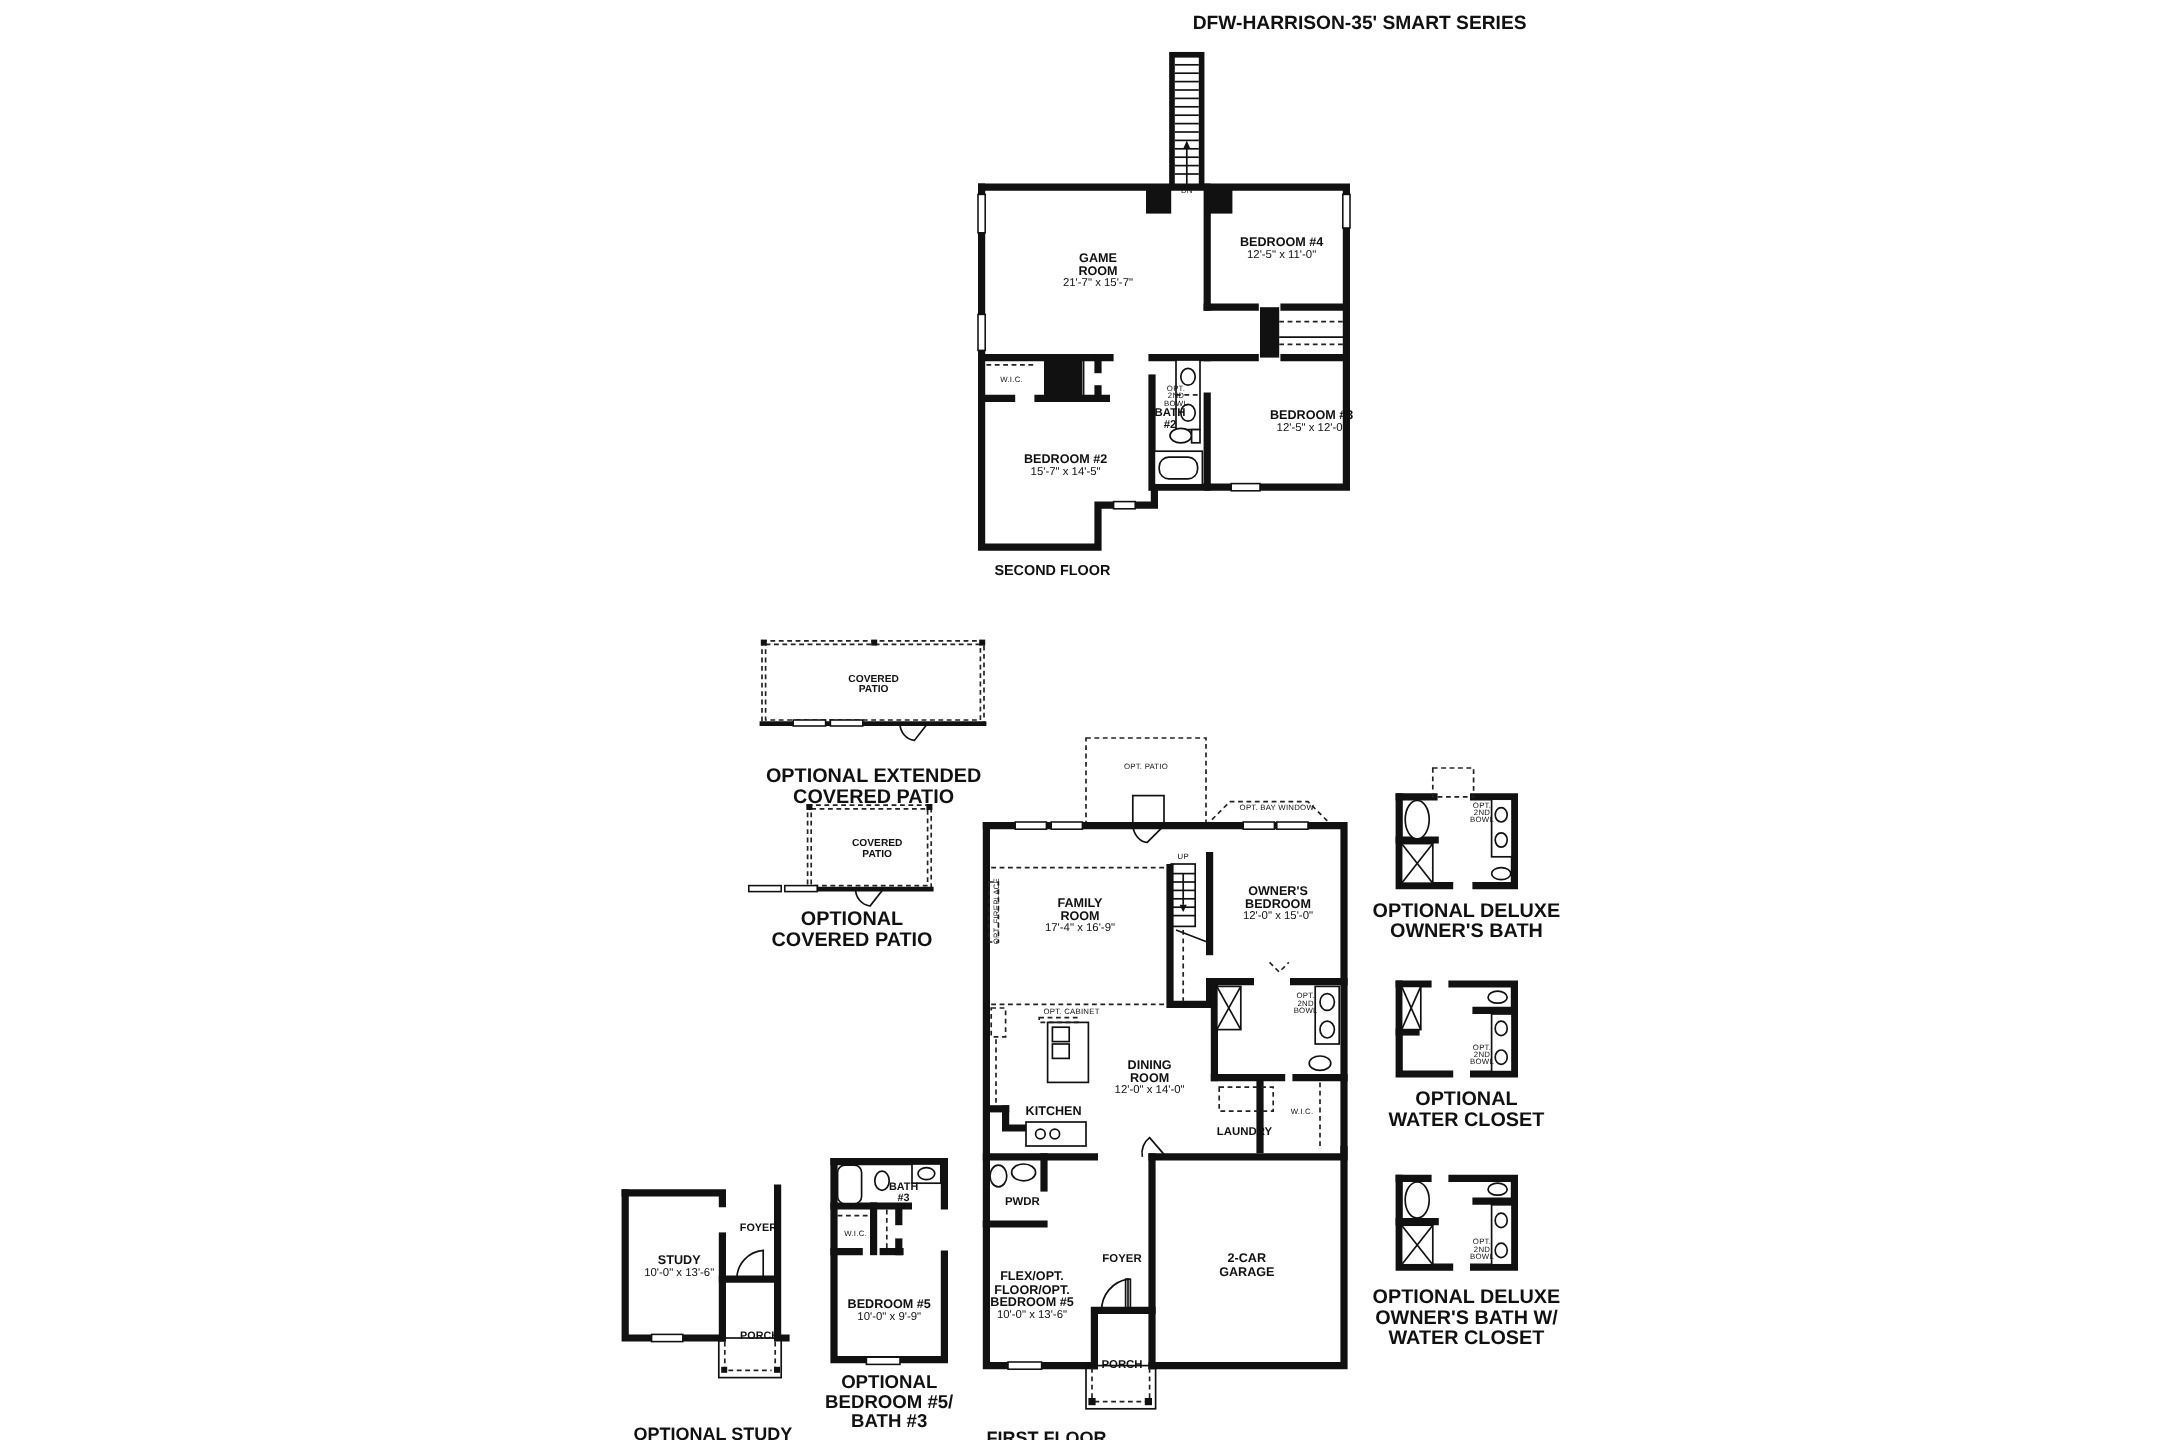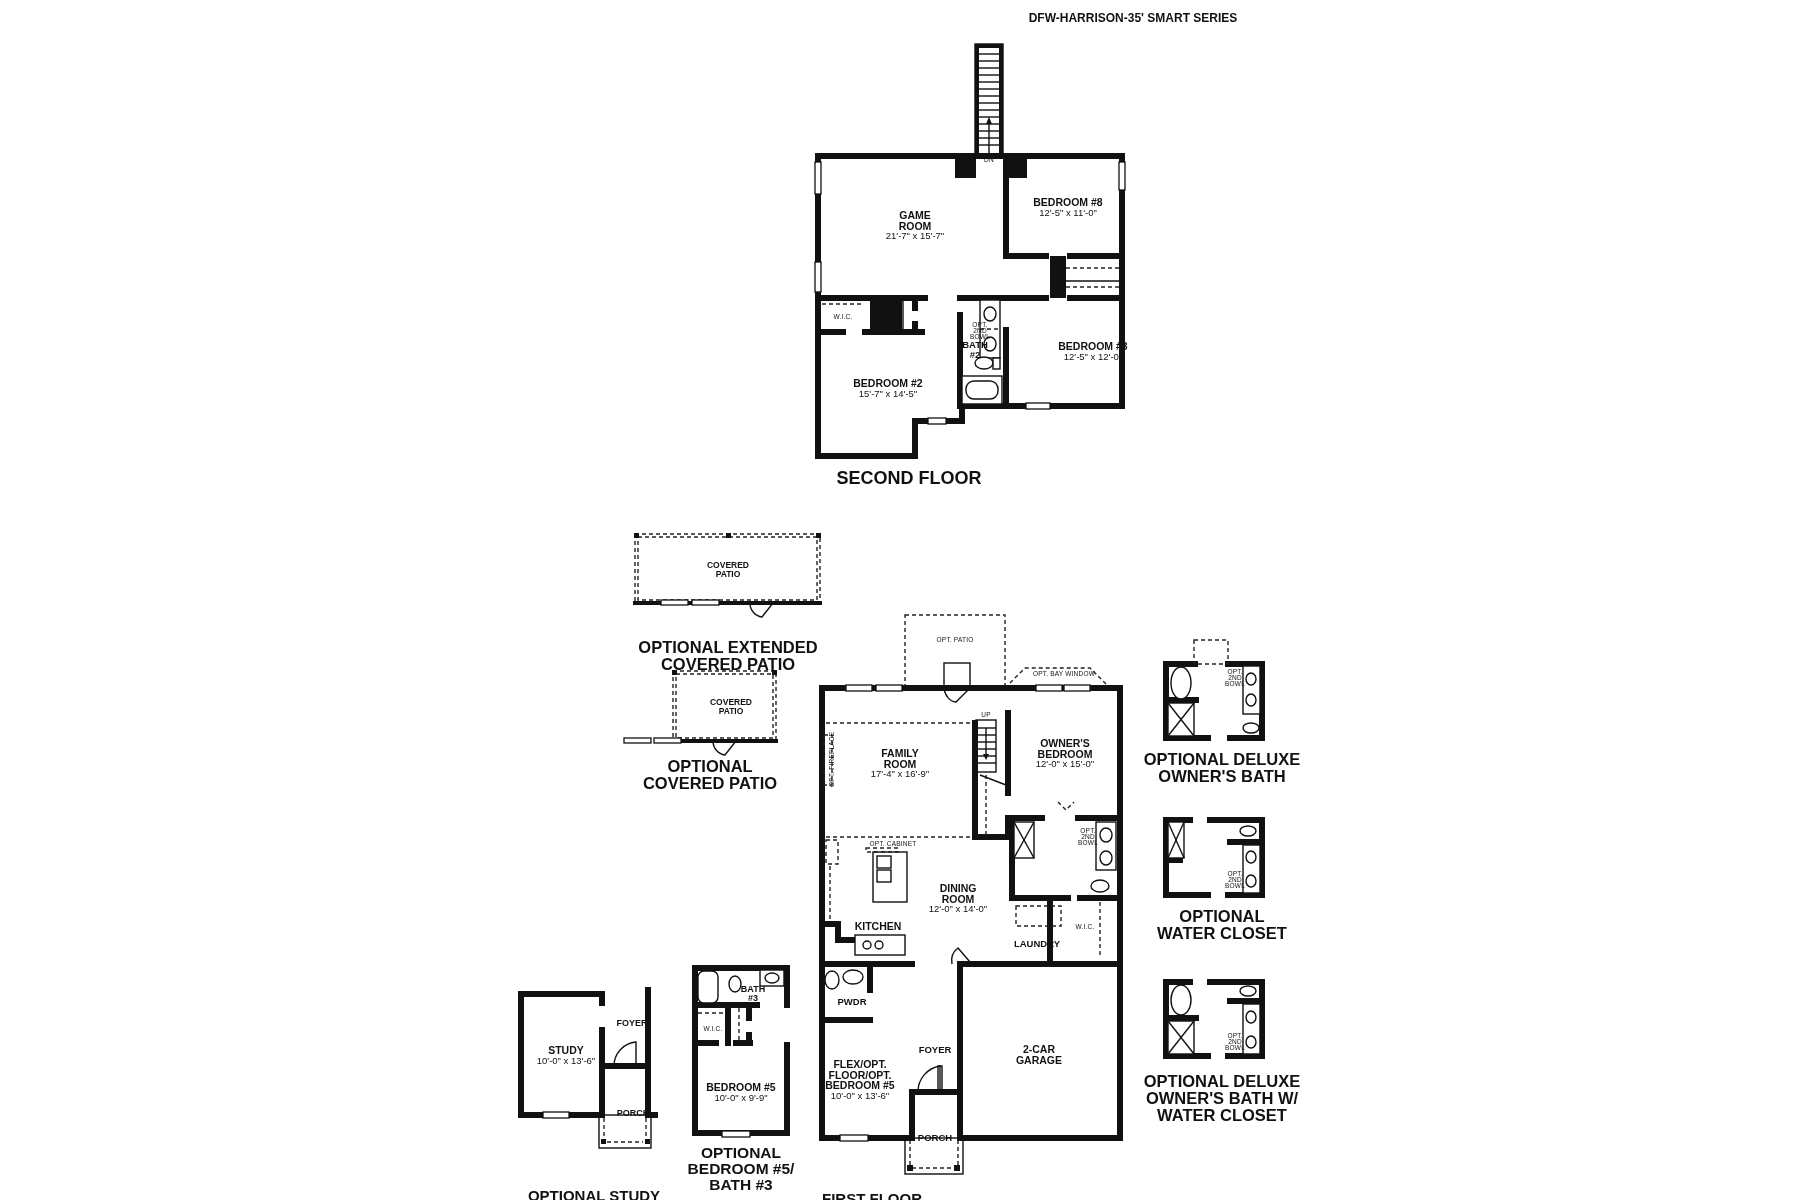--- a/index.html
+++ b/index.html
@@ -9,21 +9,21 @@
   .thin { stroke:#111; stroke-width:1.4; fill:none; }
   .dash { stroke:#222; stroke-width:1.4; fill:none; stroke-dasharray:4 3; }
   .win { fill:#fff; stroke:#111; stroke-width:1.3; }
   .fix { fill:#fff; stroke:#111; stroke-width:1.4; }
   .blk { fill:#111; }
   .lbl { position:absolute; text-align:center; font-weight:bold; line-height:1.02; white-space:nowrap; transform:translateX(-50%); }
   .room { font-size:10.5px; }
   .room .dim { font-weight:normal; font-size:9.5px; display:block; }
   .tiny { font-size:6.5px; font-weight:normal; letter-spacing:0.2px; }
   .cap { font-size:16.5px; }
-  .title { font-size:12px; }
+  .title { font-size:16px; }
   .rot { transform:translateX(-50%) rotate(-90deg); }
 </style>
 </head>
 <body>
 
 <svg id="plan" viewBox="0 0 1800 1200" xmlns="http://www.w3.org/2000/svg">
 
   <g>
 
     <g>
@@ -293,21 +293,21 @@
 </svg>
 
 <div class="lbl title" style="left:1133px; top:12px;">DFW-HARRISON-35' SMART SERIES</div>
 
 <div class="lbl room" style="left:915px; top:210px;">
   <span>GAME</span><br>
   <span>ROOM</span>
   <span class="dim">21'-7" x 15'-7"</span>
 </div>
 <div class="lbl room" style="left:1068px; top:197px;">
-  <span>BEDROOM #8</span>
+  <span>BEDROOM #4</span>
   <span class="dim">12'-5" x 11'-0"</span>
 </div>
 <div class="lbl room" style="left:1068px; top:341px;margin-left:25px;">
   <span>BEDROOM #3</span>
   <span class="dim">12'-5" x 12'-0"</span>
 </div>
 <div class="lbl room" style="left:888px; top:378px;">
   <span>BEDROOM #2</span>
   <span class="dim">15'-7" x 14'-5"</span>
 </div>
@@ -315,21 +315,21 @@
   <span>BATH</span><br>
   <span>#2</span>
 </div>
 <div class="lbl tiny" style="left:843px; top:314px;">W.I.C.</div>
 <div class="lbl tiny" style="left:989px; top:157px;">DN</div>
 <div class="lbl tiny" style="left:980px; top:322px; line-height:0.95;">
   <span>OPT.</span><br>
   <span>2ND</span><br>
   <span>BOWL</span>
 </div>
-<div class="lbl cap" style="left:877px; top:469px; font-size:18px;margin-left:32px;">SECOND FLOOR</div>
+<div class="lbl cap" style="left:877px; top:469px; font-size:12px;">SECOND FLOOR</div>
 
 <div class="lbl room" style="left:728px; top:561px; font-size:8.5px;">
   <span>COVERED</span><br>
   <span>PATIO</span>
 </div>
 <div class="lbl cap" style="left:728px; top:639px;">
   <span>OPTIONAL EXTENDED</span><br>
   <span>COVERED PATIO</span>
 </div>
 

